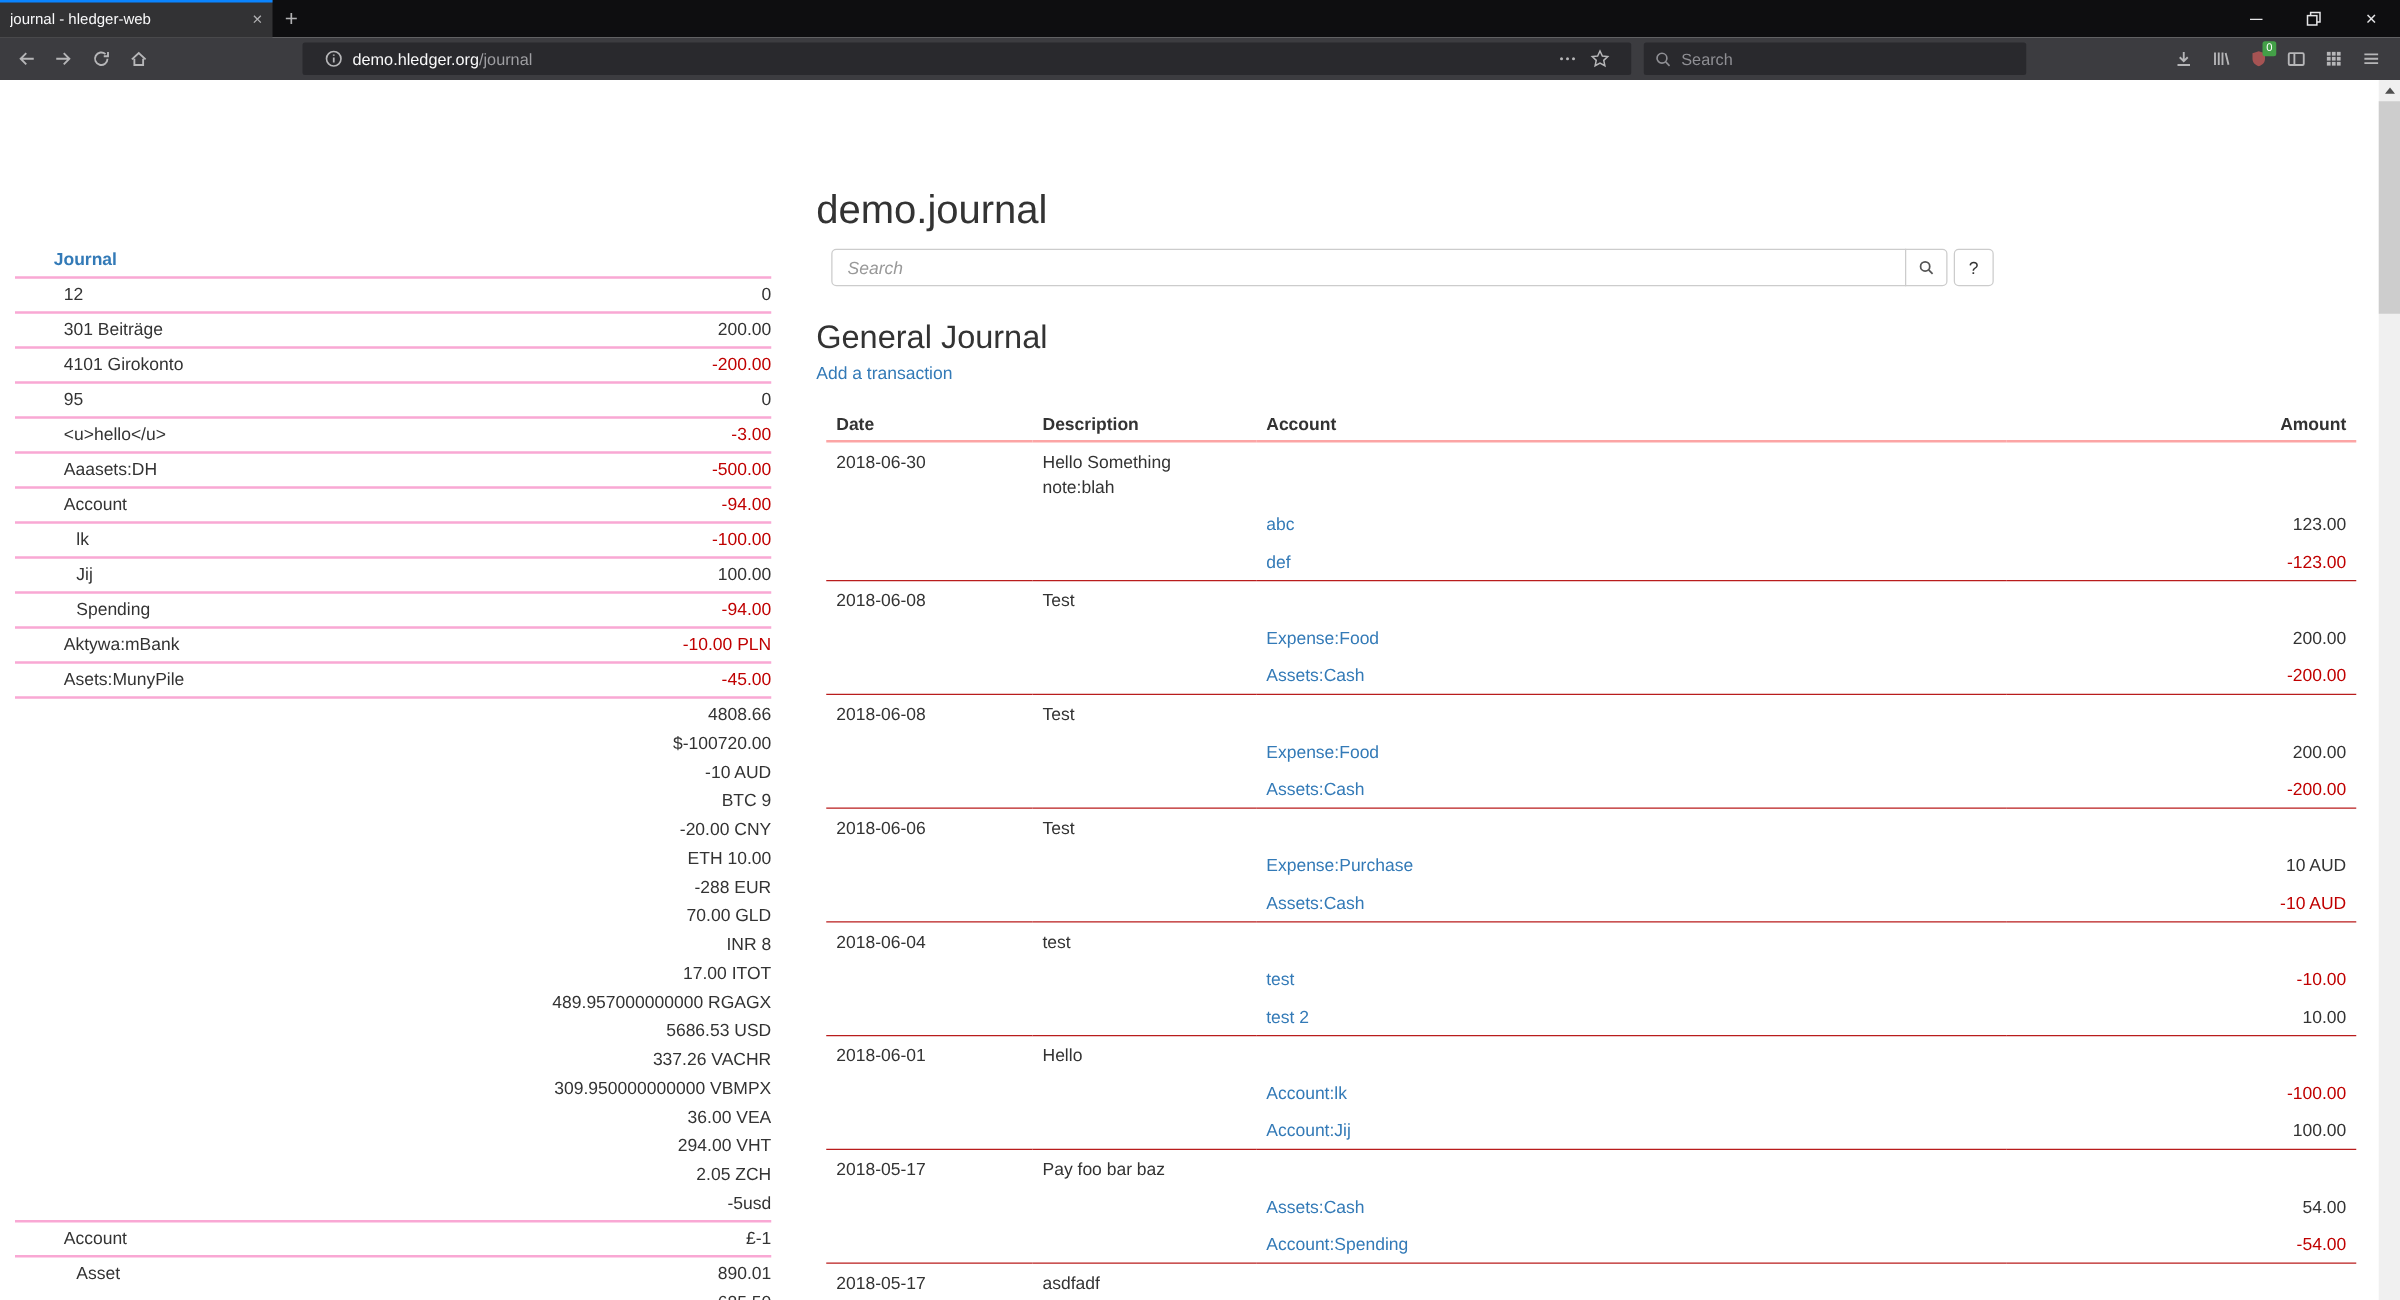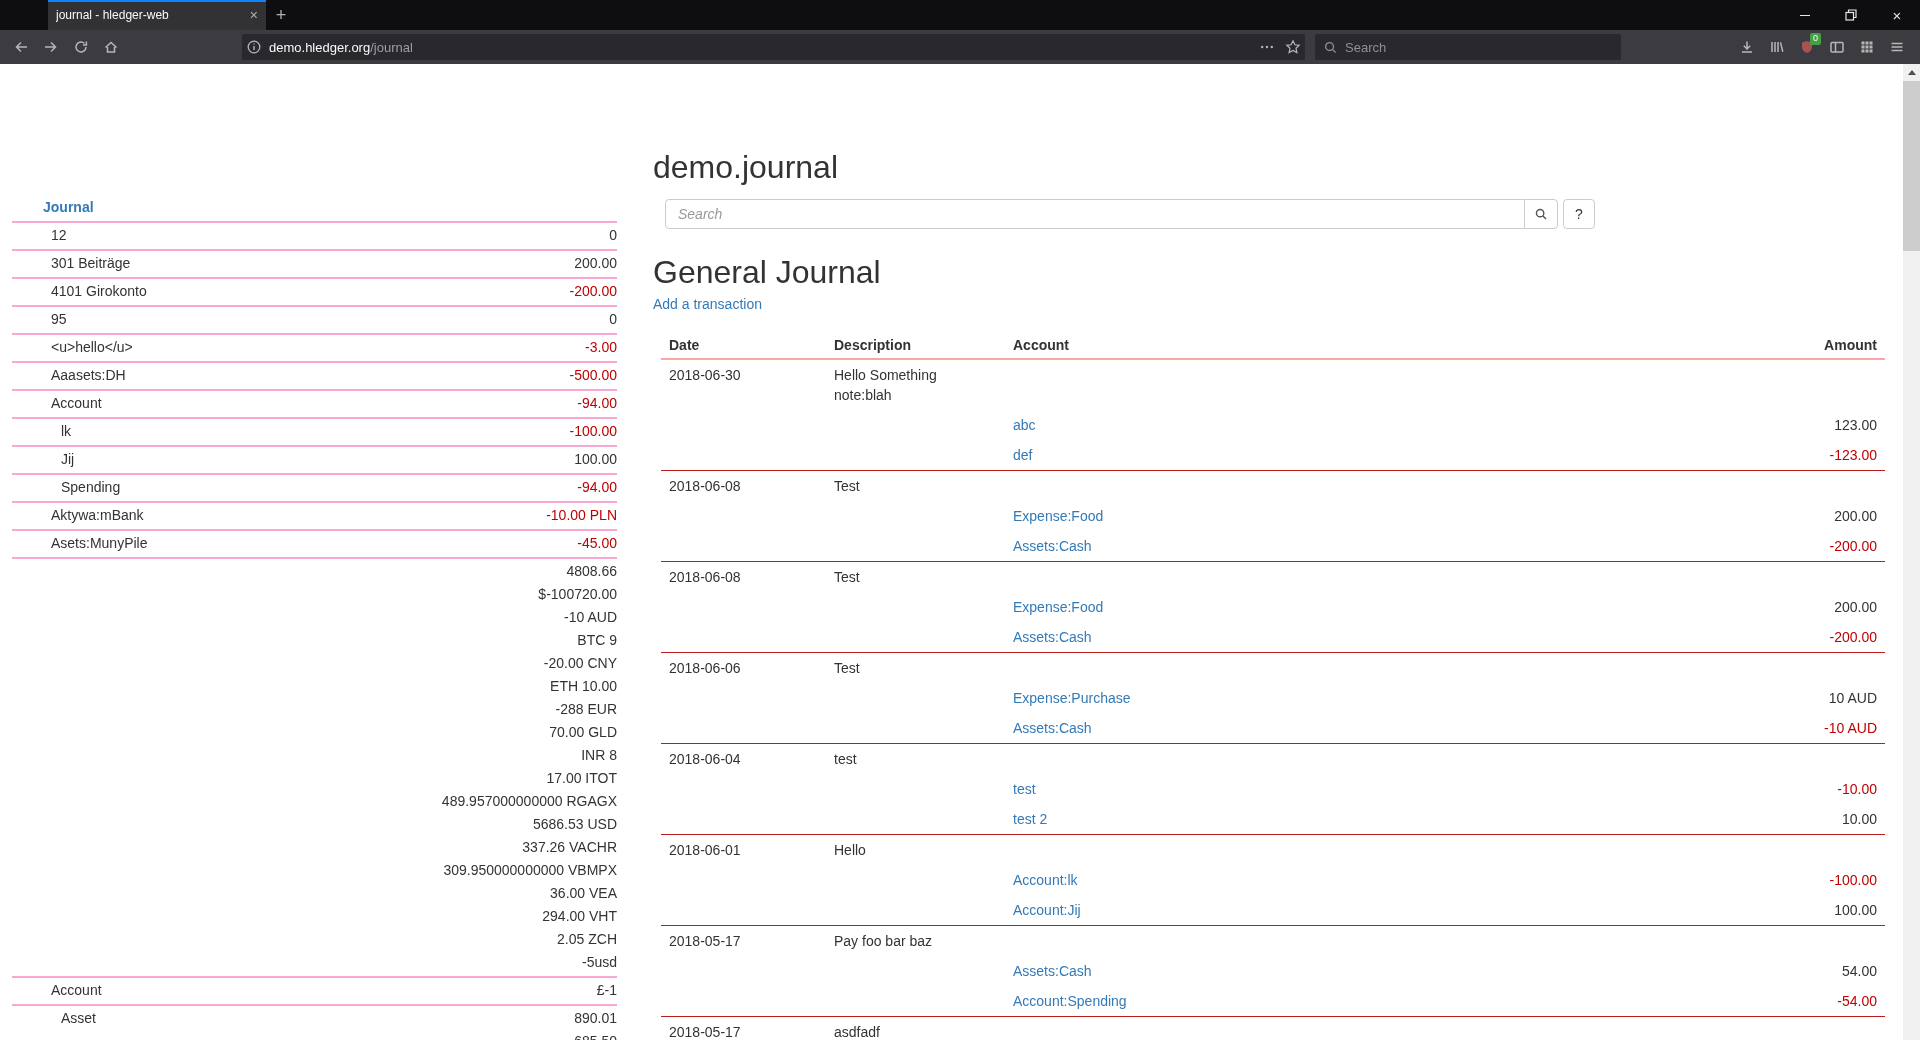--- a/index.html
+++ b/index.html
@@ -5,36 +5,36 @@
   * { box-sizing: border-box; }
   html, body { margin:0; padding:0; width:1920px; height:1040px; overflow:hidden;
     font-family:"Liberation Sans", sans-serif; background:#fff; }
 
   :root { --link:#337ab7; --neg:#c00000; }
 
   
   .chrome { width:100%; height:64px; }
   .tabbar { height:30px; background:#0e0e10; display:flex; align-items:stretch; }
   .tab { width:218px; background:#323234; display:flex; align-items:center;
-    padding:0 8px; position:relative; color:#f9f9fa; font-size:12px;margin-left:48px; }
+    padding:0 8px; position:relative; color:#f9f9fa; font-size:12px; }
   .tab::before { content:''; position:absolute; top:0; left:0; right:0; height:2px; background:#0a84ff; }
   .tab-title { flex:1; white-space:nowrap; overflow:hidden; }
   .tab-close { color:#b1b1b3; font-size:14px; margin-left:6px; cursor:default; }
   .newtab { width:30px; display:flex; align-items:center; justify-content:center;
     color:#b1b1b3; font-size:18px; }
   .win-controls { margin-left:auto; display:flex; }
   .win-btn { width:46px; display:flex; align-items:center; justify-content:center; color:#e6e6e8; }
   .glyph-min { display:block; width:10px; height:1px; background:#e6e6e8; }
   .glyph-close { font-size:15px; line-height:1; }
 
   .navbar { height:34px; background:#3c3c40; display:flex; align-items:center; padding:0 6px; }
   .nav-btn { width:30px; height:28px; display:flex; align-items:center; justify-content:center; border-radius:2px; }
   .nb { stroke:#b6b6b8; fill:none; stroke-width:1.5; }
   .urlbar { margin-left:116px; width:1063px; height:26px; background:#29292d;
-    border-radius:2px; display:flex; align-items:center; padding:0 4px; }
+    border-radius:2px; display:flex; align-items:center; padding:0 17px; }
   .url-text { font-size:13px; margin-left:7px; color:#f9f9fa; white-space:nowrap; }
   .url-path { color:#9e9ea2; }
   .urlbar-right { margin-left:auto; display:flex; align-items:center; gap:10px; }
   .searchbar { margin-left:10px; width:306px; height:26px; background:#29292d;
     border-radius:2px; display:flex; align-items:center; padding:0 8px; }
   .searchbar-text { font-size:13px; color:#8f8f94; margin-left:7px; }
   .toolbar-icons { margin-left:auto; display:flex; align-items:center; margin-right:2px; }
   .tb-btn { width:30px; height:28px; display:flex; align-items:center; justify-content:center; position:relative; }
   .ext-badge { position:absolute; top:0px; right:1px; background:#43a047; color:#fff;
     font-size:9px; line-height:1; padding:1px 3px 2px; border-radius:2px; }
@@ -63,21 +63,21 @@
   .main { position:absolute; left:653px; top:64px; width:1240px; color:#333; }
   .page-title { font-size:32px; font-weight:500; margin:22px 0 0 0; line-height:1.1; }
   .search-form { display:flex; margin:14px 0 0 12px; }
   .search-input { width:860px; height:30px; border:1px solid #ccc; border-radius:4px 0 0 4px;
     padding:0 12px; font-size:14px; font-family:"Liberation Sans", sans-serif; color:#333; outline:none; }
   .search-input::placeholder { color:#999; font-style:italic; }
   .btn { height:30px; background:#fff; border:1px solid #ccc; display:flex;
     align-items:center; justify-content:center; font-size:14px; color:#333; cursor:pointer; }
   .btn-search { width:34px; margin-left:-1px; border-radius:0 4px 4px 0; }
   .btn-help { width:32px; margin-left:5px; border-radius:4px; }
-  .section-title { font-size:32px; font-weight:500; margin:26px 0 0 0; line-height:1.1; }
+  .section-title { font-size:26px; font-weight:500; margin:26px 0 0 0; line-height:1.1; }
   .add-link { display:inline-block; margin:6px 0 16px 0; font-size:14px; color:var(--link); text-decoration:none; }
 
   table.journal { border-collapse:collapse; margin:6px 0 0 8px; width:1224px; font-size:14px; }
   table.journal th { text-align:left; font-weight:bold; padding:3px 8px 5px; border-bottom:2px solid #fca5a5; }
   table.journal th.col-amount { text-align:right; }
   table.journal td { padding:5px 8px; line-height:20px; vertical-align:top; }
   tr.txn-first td { border-top:1px solid #b91c1c; }
   .col-date  { width:165px; }
   .col-desc  { width:179px; }
   .col-acct  { width:600px; }

